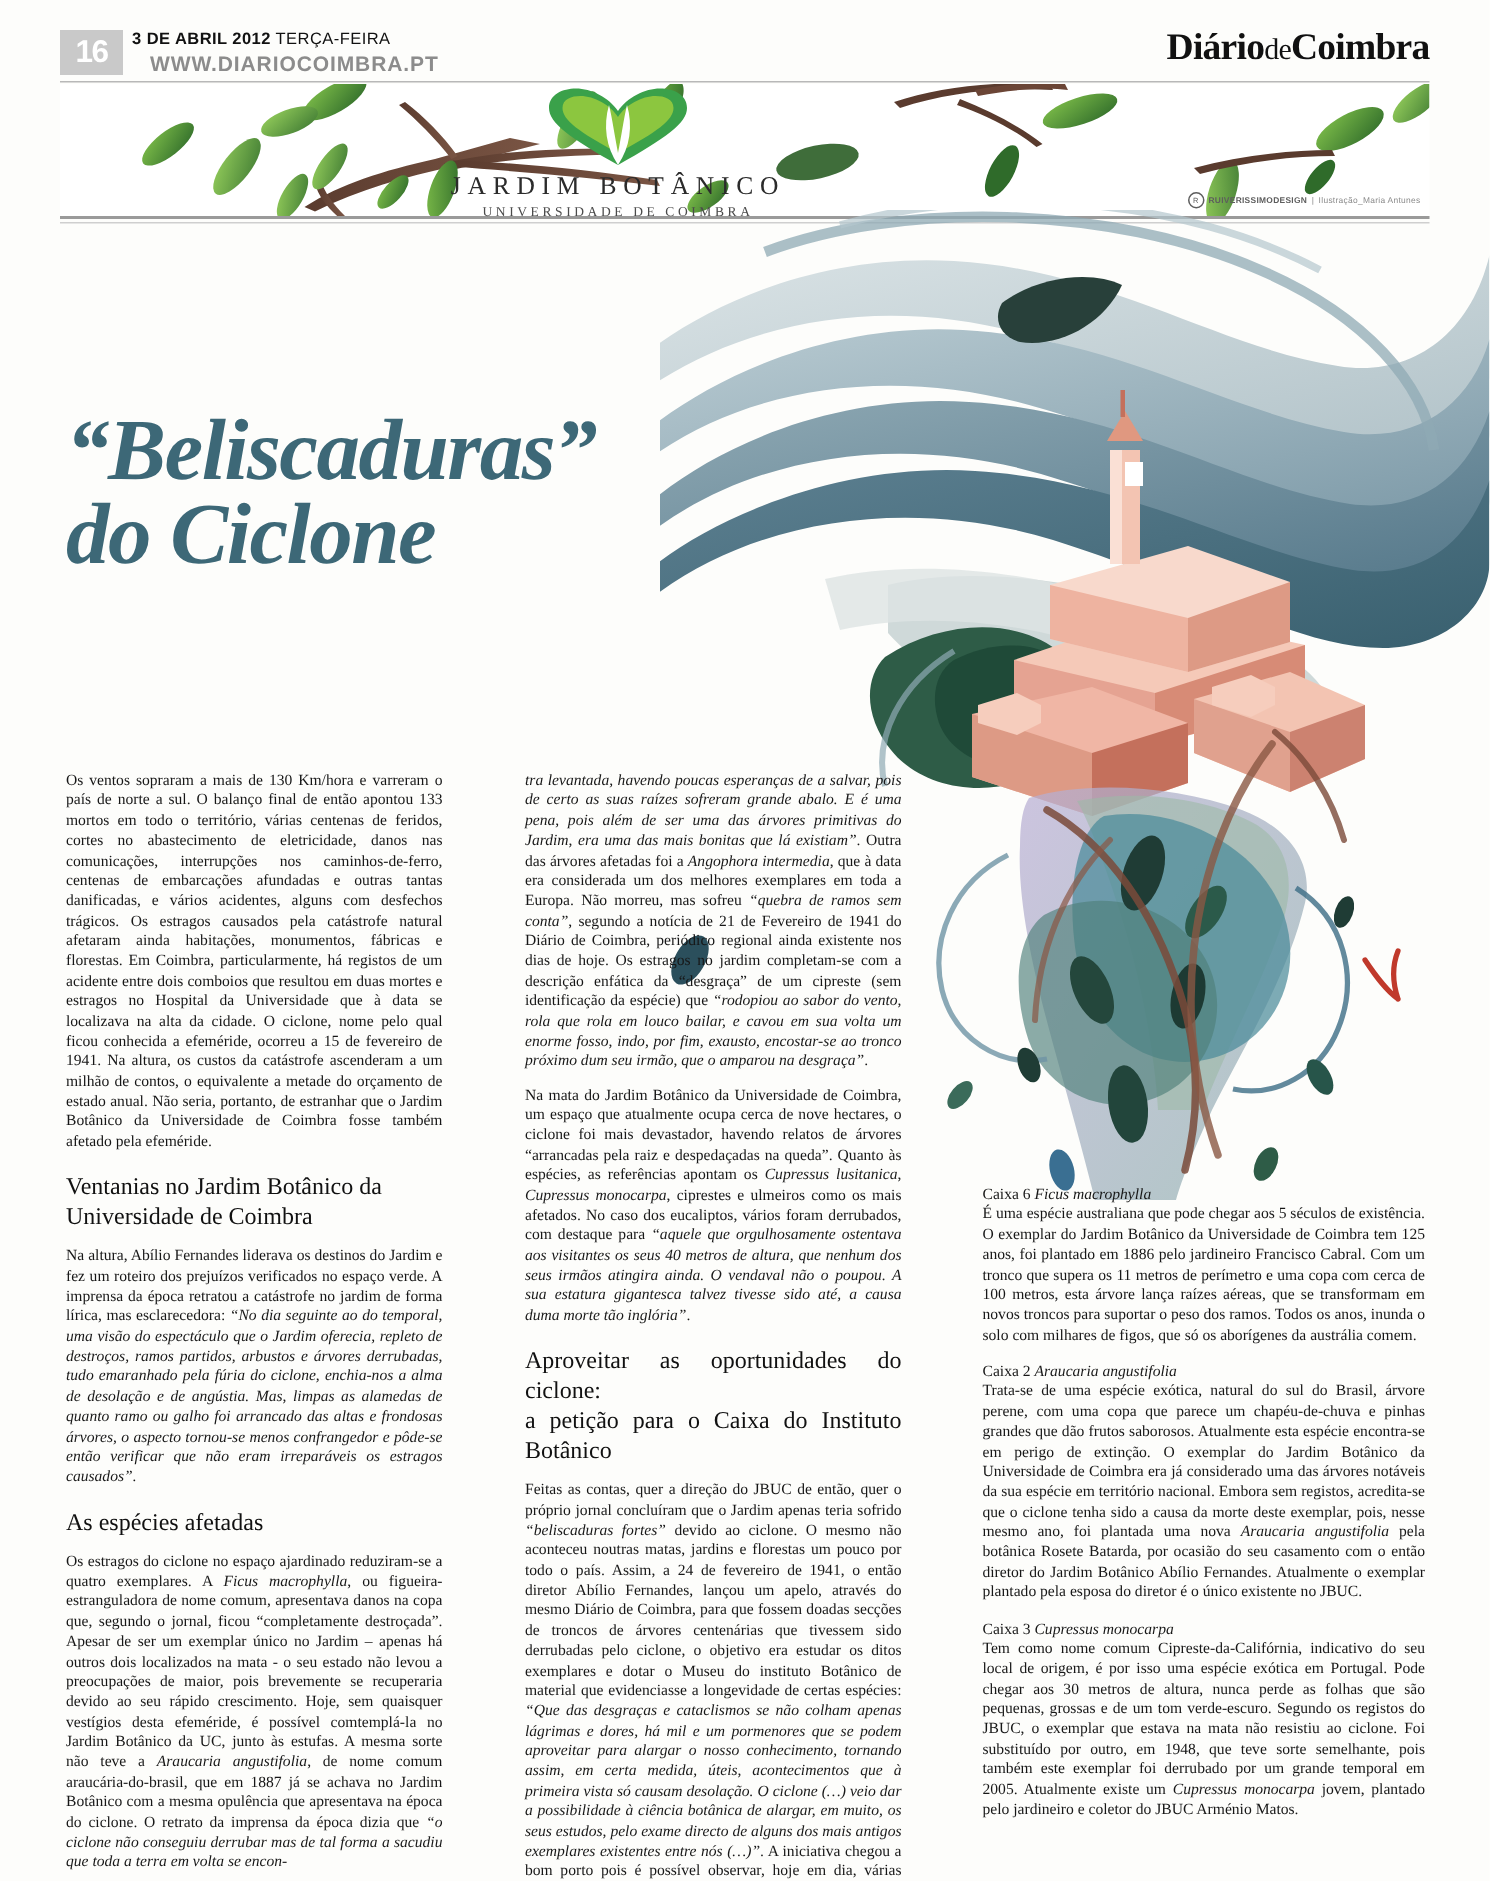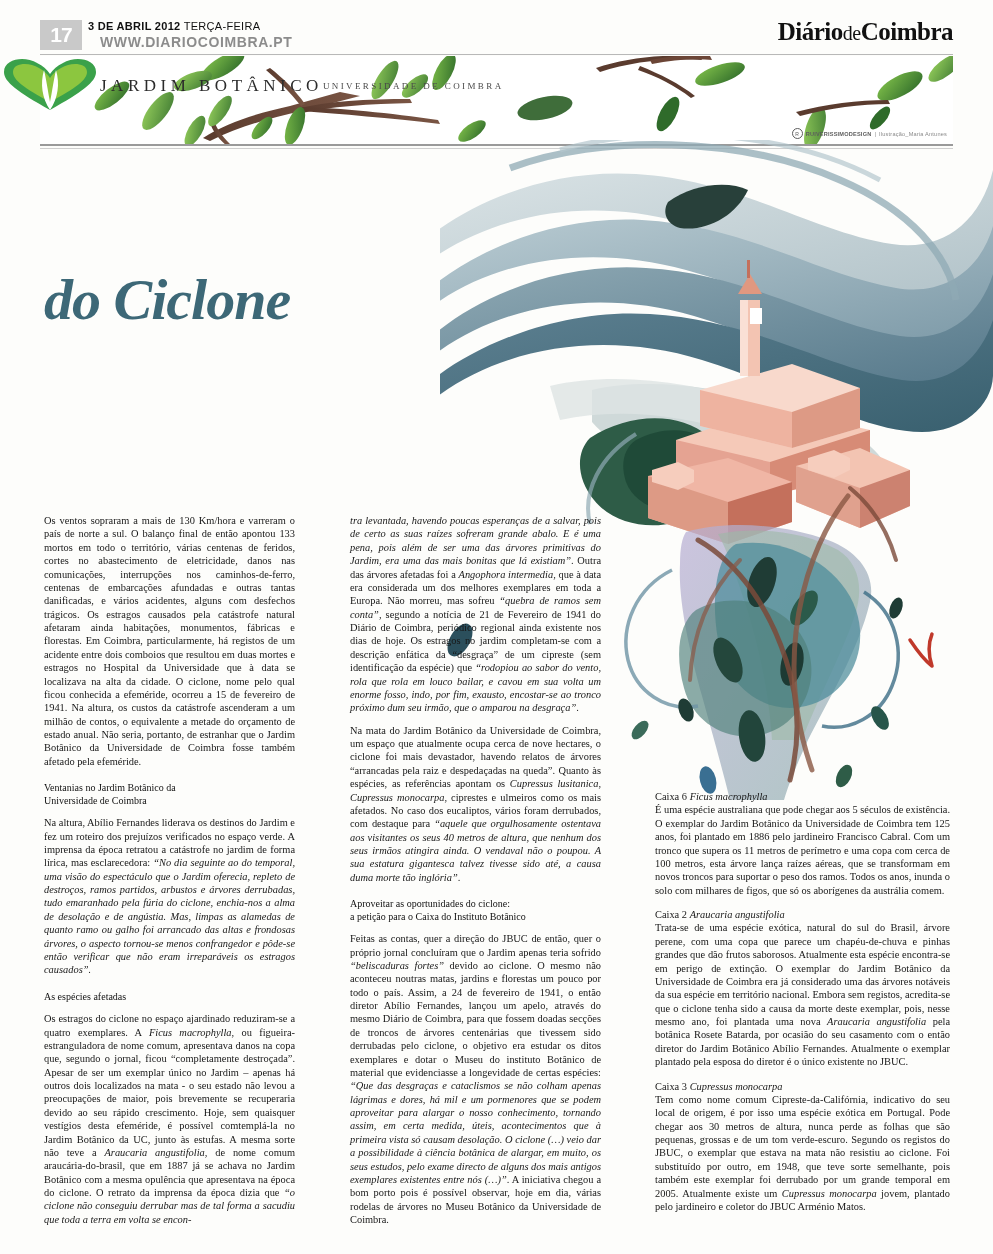--- a/index.html
+++ b/index.html
@@ -57,21 +57,21 @@
   .rule-band-bottom{
     position:absolute;left:40px;top:144px;width:913px;height:2px;background:#9a9a9a;
   }
   .rule-band-bottom2{
     position:absolute;left:40px;top:148px;width:913px;height:1px;background:#cfcfcf;
   }
 
   
   .logo{
     position:absolute;left:0;right:0;top:58px;
-    display:flex;flex-direction:row;align-items:center;
+    display:flex;flex-direction:column;align-items:center;
     width:824px;
   }
   .logo-name{
     font-family:"Liberation Serif", serif;
     font-size:17px;letter-spacing:4.5px;color:#2b2b2b;margin-top:2px;
   }
   .logo-sub{
     font-family:"Liberation Serif", serif;
     font-size:9px;letter-spacing:2.4px;color:#4a4a4a;margin-top:2px;
   }
@@ -118,21 +118,21 @@
     position:absolute;
     font-family:"Liberation Serif", serif;
     font-size:10.4px;line-height:1.286;
     text-align:justify;
     color:#171717;
   }
   .col p{margin:0 0 9px 0;}
   .col em{font-style:italic;}
   .subhead{
     font-family:"Liberation Serif", serif;
-    font-size:10px;line-height:1.25;font-weight:normal;
+    font-size:16px;line-height:1.25;font-weight:normal;
     color:#111;margin:14px 0 9px 0;
   }
   .subhead:first-child{margin-top:0;}
 
   #col1{left:44px;top:514px;width:251px;}
   #col2{left:350px;top:514px;width:251px;}
   #col3{left:655px;top:790px;width:295px;}
 
   .boxtitle{
     font-size:10.4px;margin:0 0 1px 0;
@@ -140,21 +140,21 @@
   .boxtitle em{font-style:italic;}
   .boxblock{margin:0 0 11px 0;}
   .boxblock p{margin:0;}
 </style>
 </head>
 <body>
 
 <div class="page">
 
   <div class="topbar">
-    <div class="folio">17</div>
+    <div class="folio">16</div>
     <div class="dateline">
       <span class="bold">3 DE ABRIL 2012</span><span> TERÇA-FEIRA</span>
     </div>
     <div class="siteline">WWW.DIARIOCOIMBRA.PT</div>
     <div class="masthead"><span>Diário</span><span class="thin">de</span><span>Coimbra</span></div>
   </div>
   <div class="rule-top"></div>
 
   <div class="band">
     <svg width="913" height="88" viewBox="0 0 913 88">
@@ -326,20 +326,21 @@
       <ellipse cx="246" cy="570" rx="7" ry="12" fill="#1f3c35" transform="rotate(-20 246 570)"></ellipse>
       <ellipse cx="200" cy="590" rx="6" ry="11" fill="#3b6b5a" transform="rotate(40 200 590)"></ellipse>
       <ellipse cx="440" cy="578" rx="7" ry="13" fill="#27554a" transform="rotate(-30 440 578)"></ellipse>
       <ellipse cx="456" cy="468" rx="6" ry="11" fill="#1f3c35" transform="rotate(20 456 468)"></ellipse>
       <ellipse cx="268" cy="640" rx="8" ry="14" fill="#3a6f92" transform="rotate(-14 268 640)"></ellipse>
       <ellipse cx="404" cy="636" rx="7" ry="12" fill="#2e5c47" transform="rotate(26 404 636)"></ellipse>
     </svg>
   </div>
 
   <div class="headline">
+    <span class="l1">“Beliscaduras”</span>
     <span class="l2">do Ciclone</span>
   </div>
 
 
   <div class="col" id="col1">
     <p>Os ventos sopraram a mais de 130 Km/hora e varreram o país de norte a sul. O balanço final de então apontou 133 mortos em todo o território, várias centenas de feridos, cortes no abastecimento de eletricidade, danos nas comunicações, interrupções nos caminhos-de-ferro, centenas de embarcações afundadas e outras tantas danificadas, e vários acidentes, alguns com desfechos trágicos. Os estragos causados pela catástrofe natural afetaram ainda habitações, monumentos, fábricas e florestas. Em Coimbra, particularmente, há registos de um acidente entre dois comboios que resultou em duas mortes e estragos no Hospital da Universidade que à data se localizava na alta da cidade. O ciclone, nome pelo qual ficou conhecida a efeméride, ocorreu a 15 de fevereiro de 1941. Na altura, os custos da catástrofe ascenderam a um milhão de contos, o equivalente a metade do orçamento de estado anual. Não seria, portanto, de estranhar que o Jardim Botânico da Universidade de Coimbra fosse também afetado pela efeméride.</p>
     <div class="subhead">
       <span>Ventanias no Jardim Botânico da</span><br>
       <span>Universidade de Coimbra</span>
     </div>

